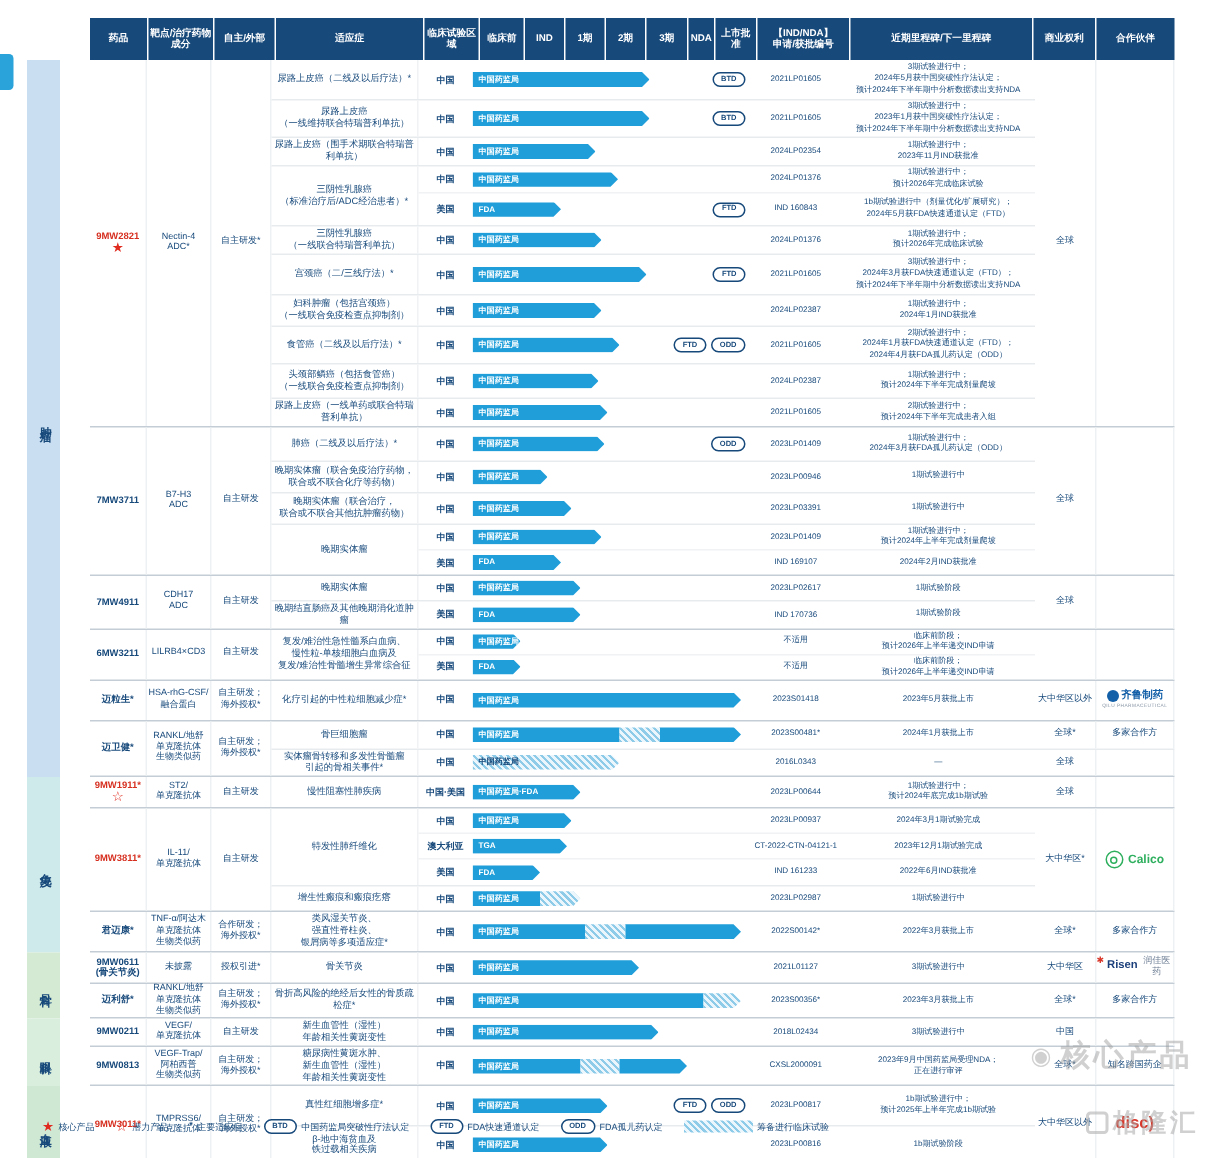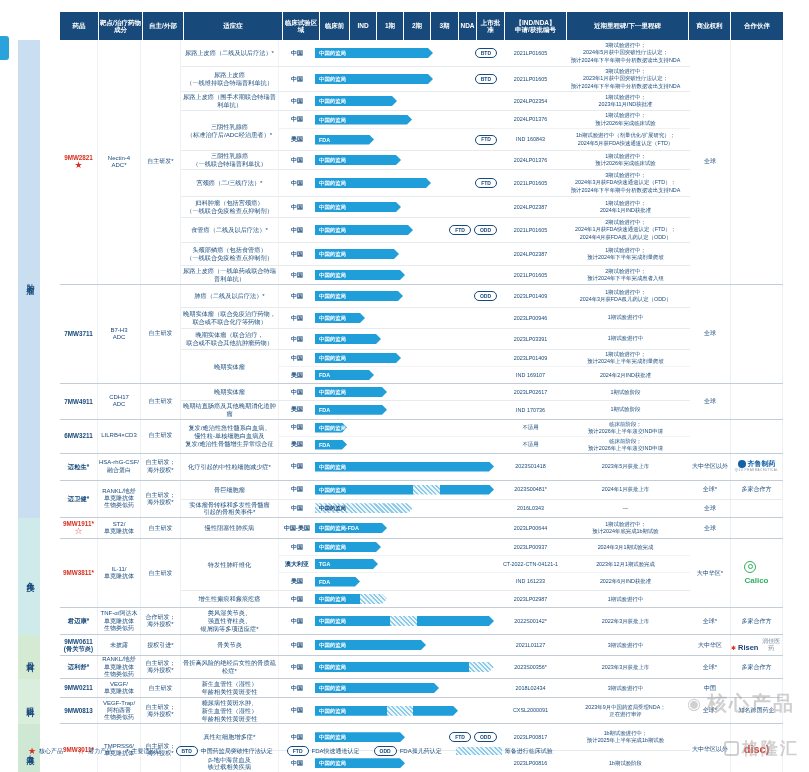--- a/index.html
+++ b/index.html
@@ -40,25 +40,25 @@
   .c-no{width:61px;text-align:center;font-size:5.4px;white-space:pre-line;line-height:1.2;}
   .c-ms{flex:1;text-align:center;font-size:5.4px;white-space:pre-line;line-height:1.3;padding:1px 2px;}
   .c-rights{width:41px;font-size:6px;}
   .c-partner{width:52px;font-size:6px;}
   
   .qilu{display:flex;flex-direction:column;align-items:center;gap:1px;}
   .qilu .row1{display:flex;align-items:center;gap:2px;}
   .qdot{width:8px;height:8px;border-radius:50%;background:#1460a8;display:inline-block;}
   .qtxt{color:#1460a8;font-weight:bold;font-size:7px;}
   .qsub{font-size:3.2px;color:#8a97a6;letter-spacing:.3px;}
-  .calico{display:flex;align-items:flex-start;gap:3px;flex-direction:column;}
+  .calico{display:flex;align-items:center;gap:3px;}
   .ccirc{width:12px;height:12px;border:1.6px solid #2eaf5e;border-radius:50%;display:flex;align-items:center;justify-content:center;}
   .ccirc i{width:5px;height:5px;border:1.3px solid #2eaf5e;border-radius:50%;display:block;}
   .ctxt{color:#2eaf5e;font-size:8px;font-weight:bold;}
-  .risen{display:flex;align-items:flex-end;gap:2px;}
+  .risen{display:flex;align-items:flex-start;gap:2px;}
   .rtxt{color:#1b3f7a;font-weight:bold;font-size:7.5px;}
   .rstar{color:#d8372a;font-size:6px;}
   .rsub{color:#6b7c93;font-size:6px;}
   .disc{color:#d8372a;font-weight:bold;font-size:11px;letter-spacing:0;}
   .star-f{color:#e02b20;font-size:9px;line-height:1;}
   .star-h{color:#e02b20;font-size:9px;line-height:1;}
   
   #legend{position:absolute;left:28px;top:746px;width:760px;display:flex;align-items:center;gap:14px;font-size:6px;color:#17497b;}
   .litem{display:flex;align-items:center;gap:3px;white-space:nowrap;}
   .hatchsw{width:46px;height:8px;background:repeating-linear-gradient(45deg,#8ecbe8 0 1.5px,#eaf6fc 1.5px 3.2px);}

